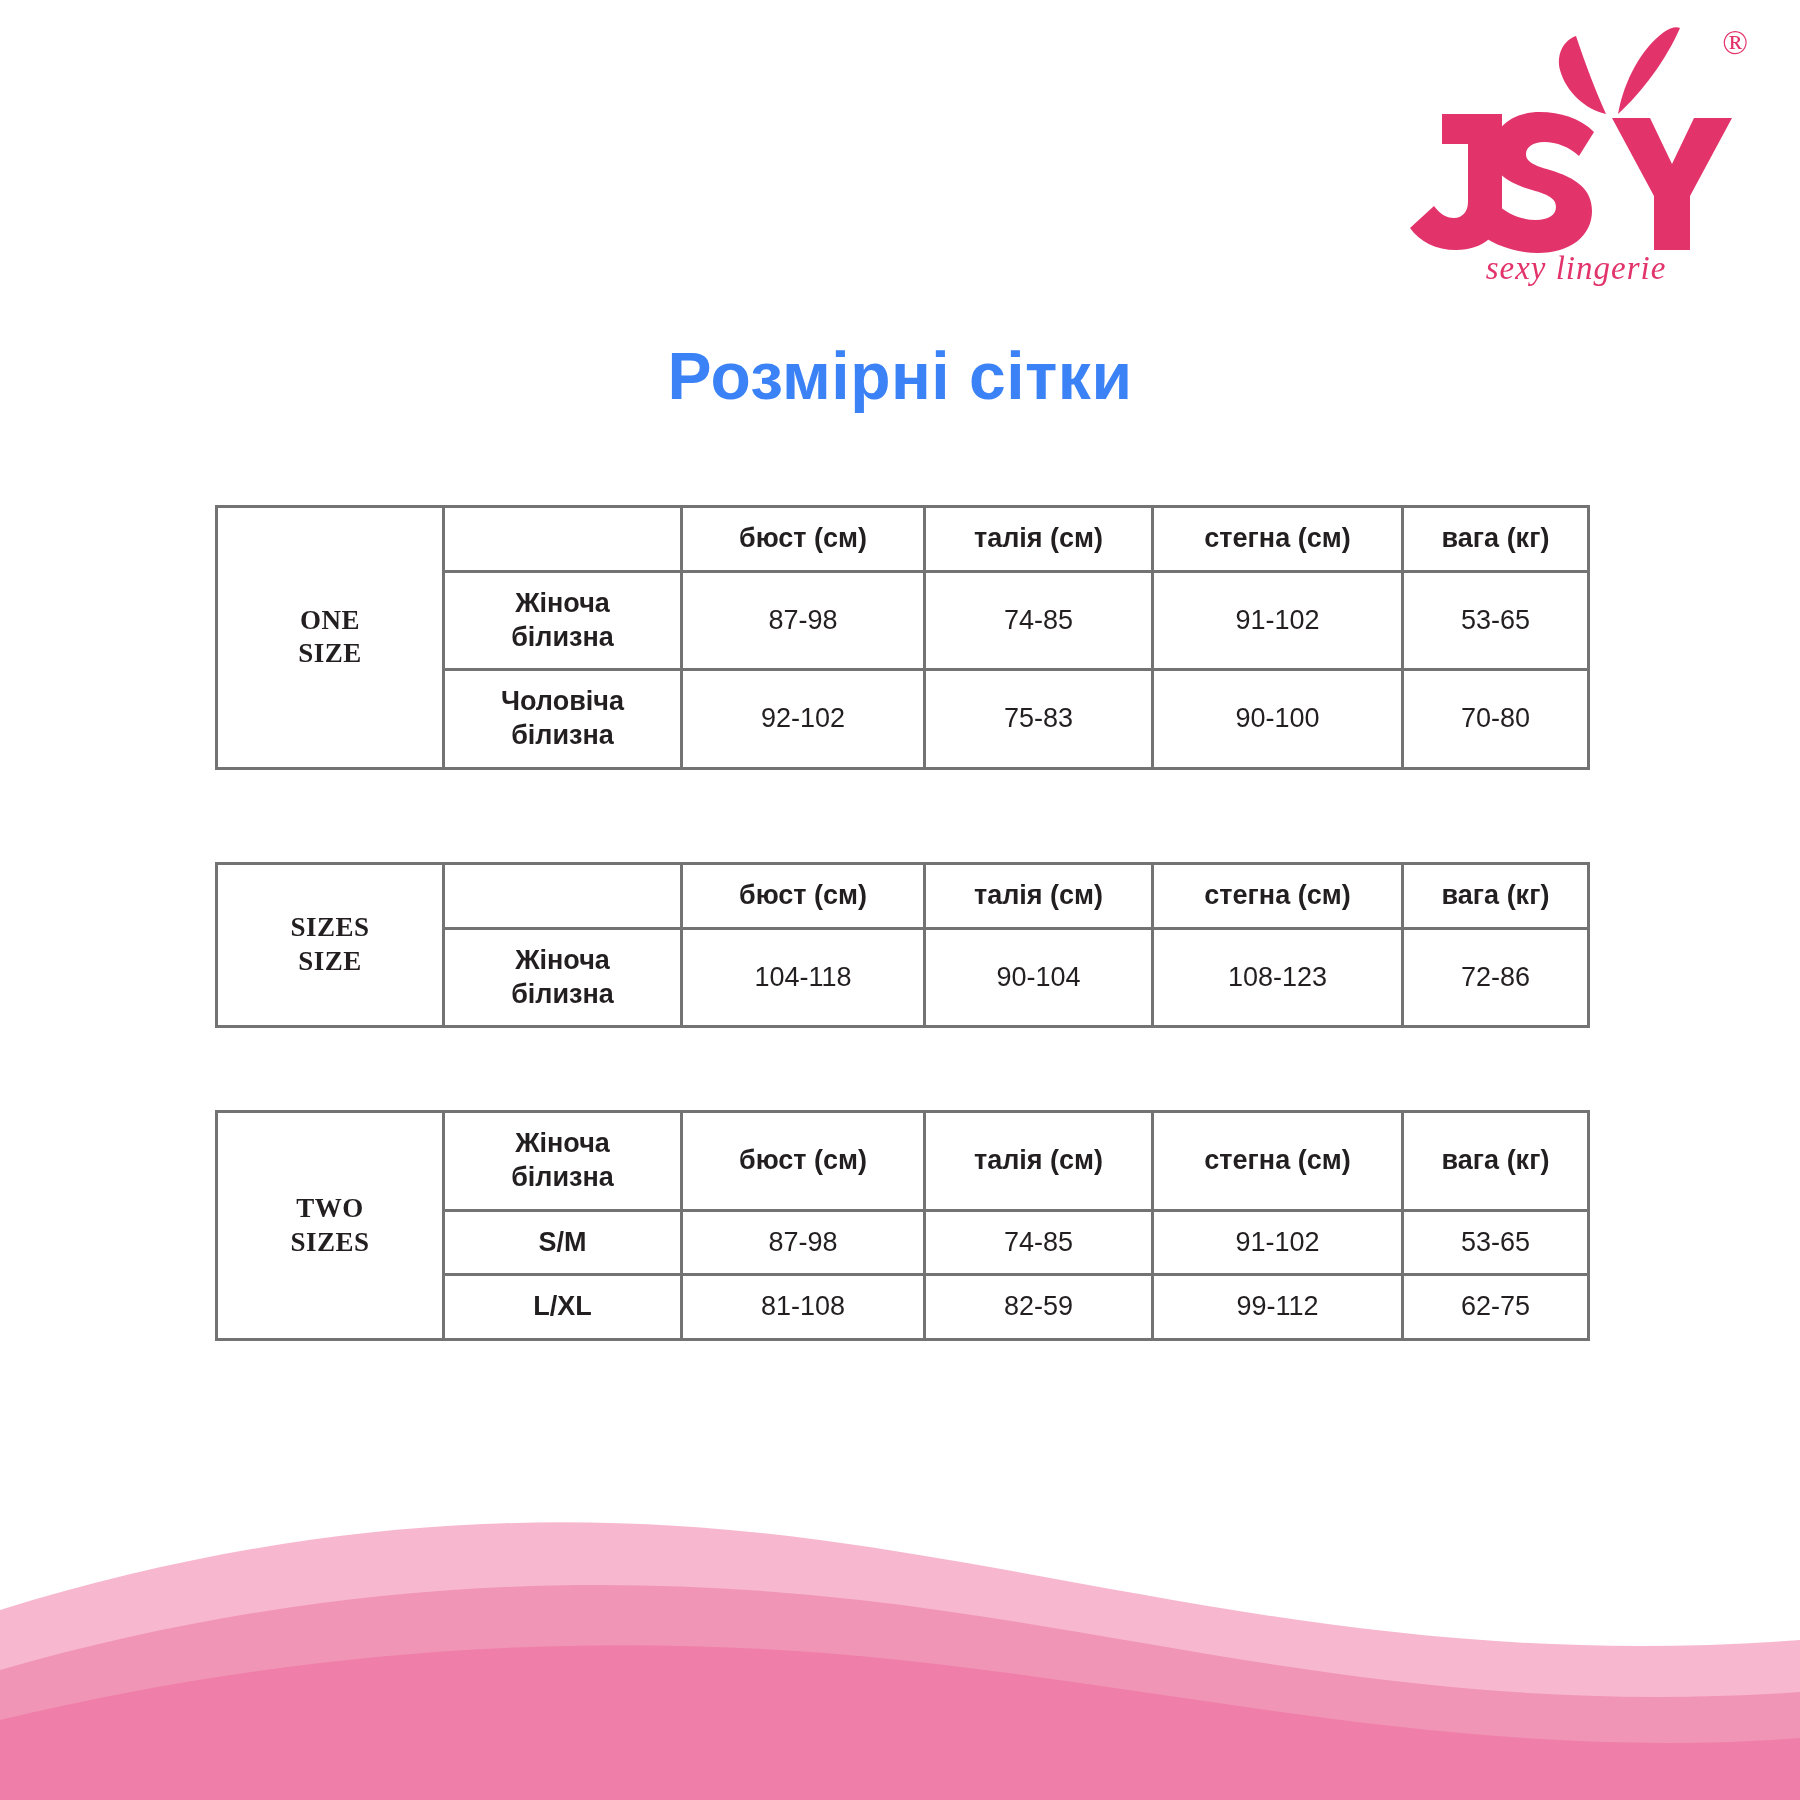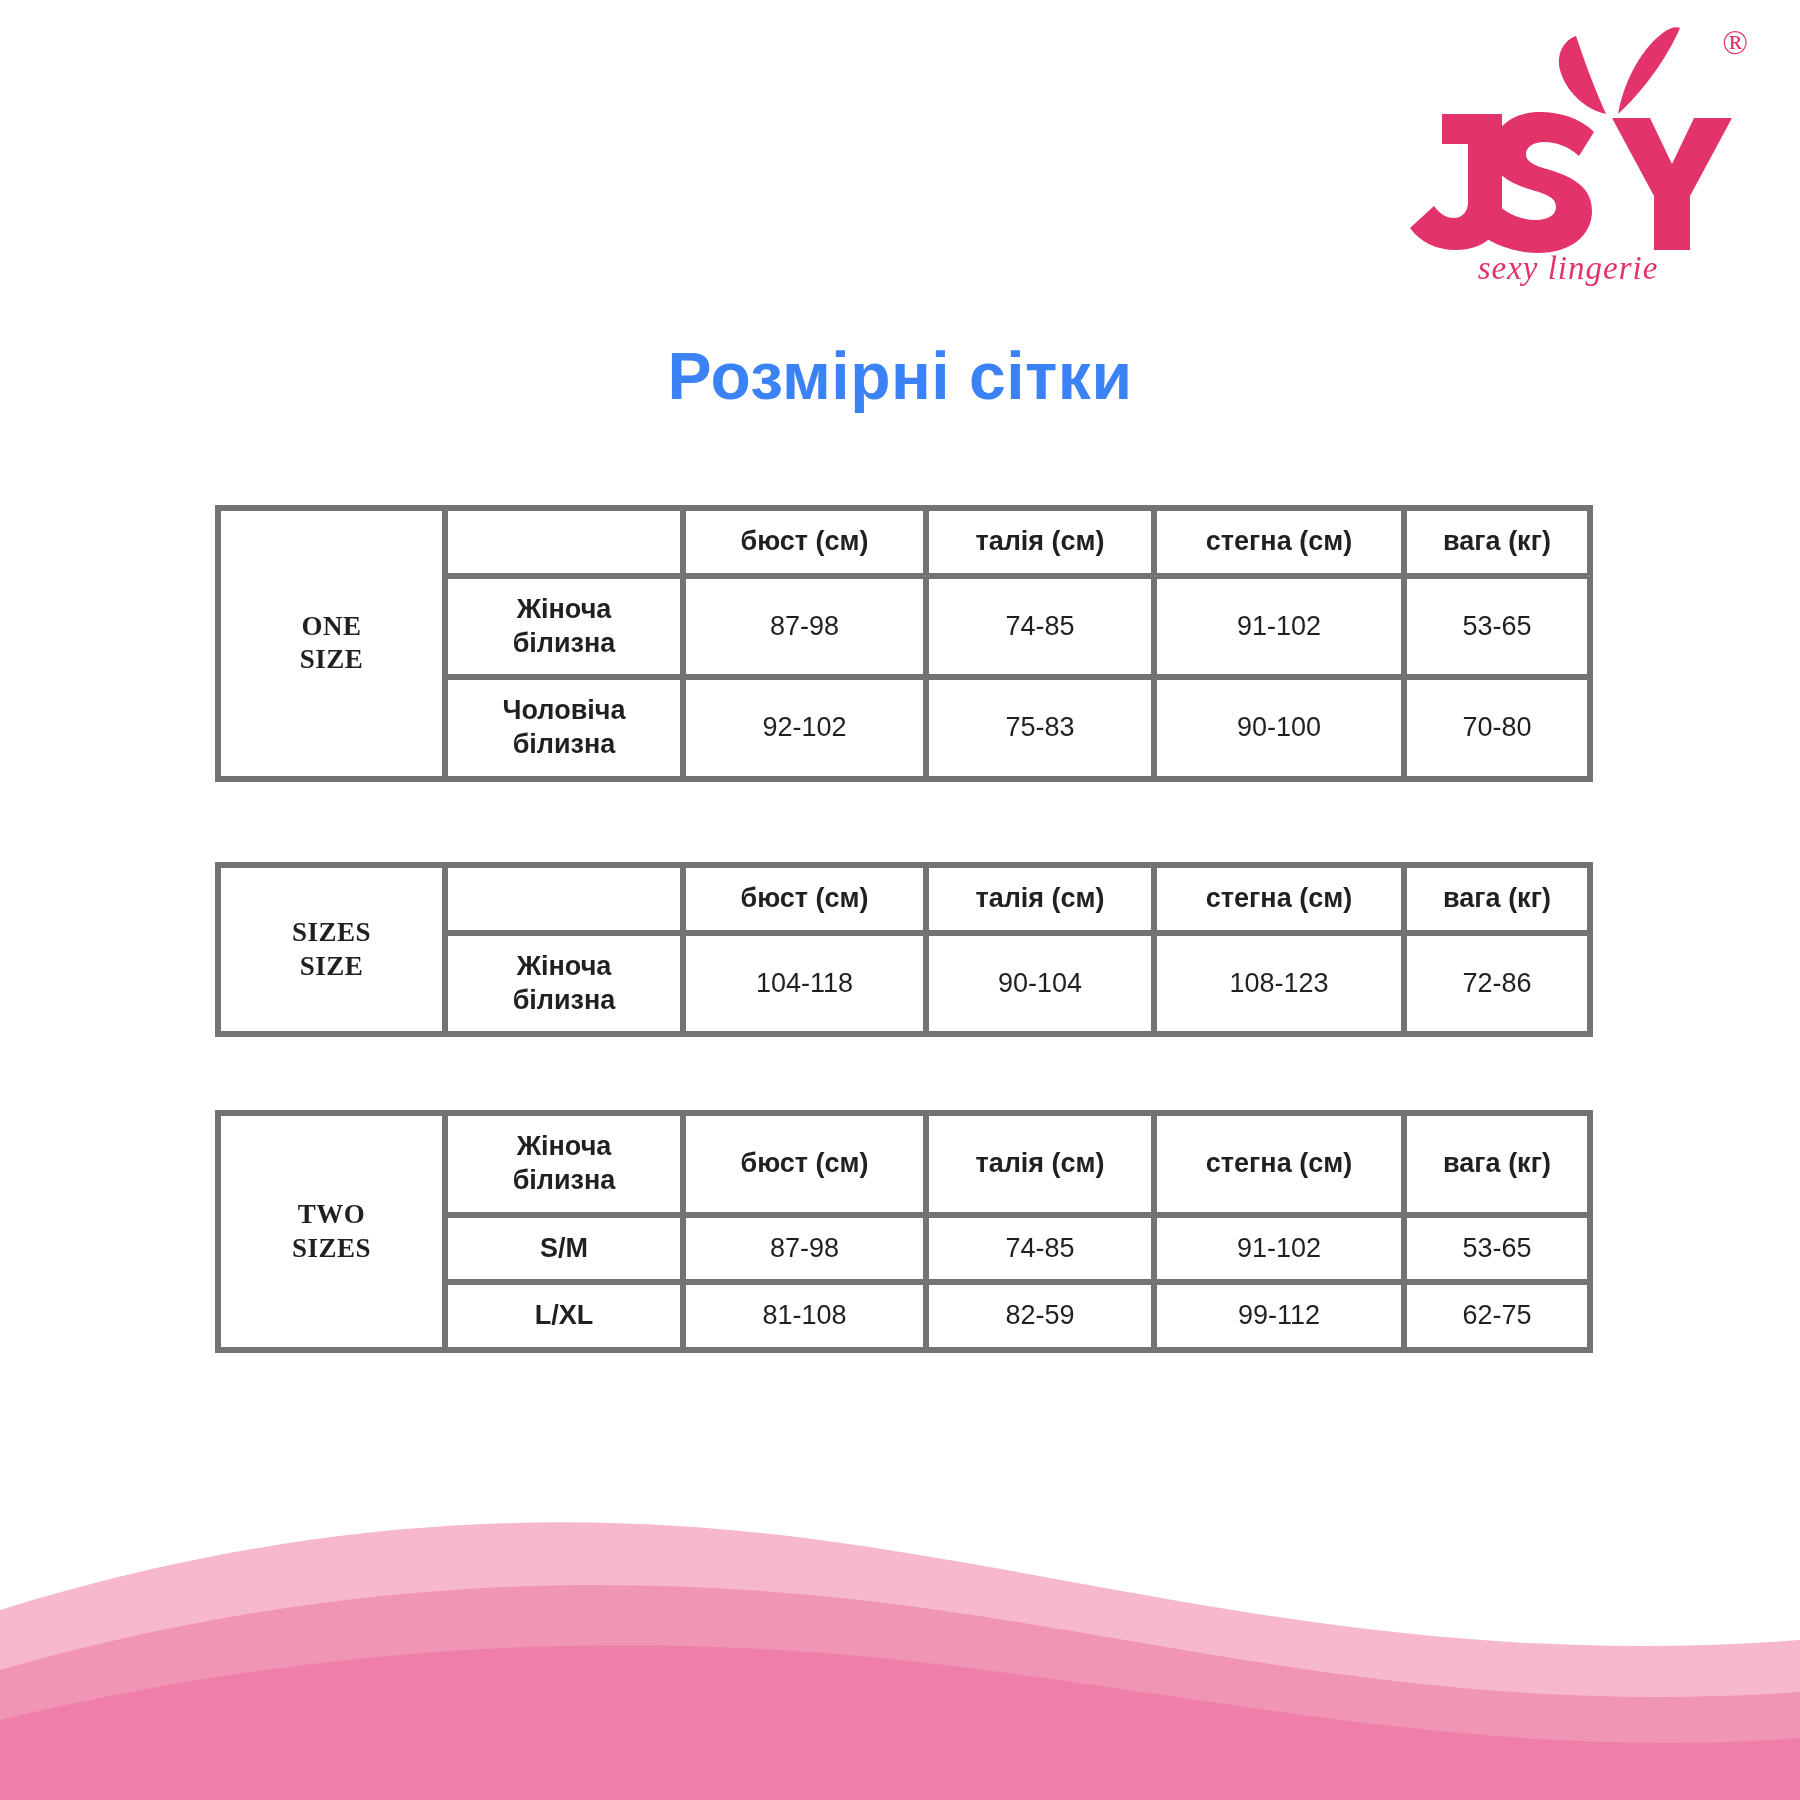--- a/index.html
+++ b/index.html
@@ -52,21 +52,21 @@
     left: 215px;
     width: 1372px;
   }
   table.size-table {
     width: 100%;
     border-collapse: collapse;
     table-layout: fixed;
     background: #fff;
   }
   table.size-table td {
-    border: 6px solid #737373;
+    border: 3px solid #737373;
     text-align: center;
     vertical-align: middle;
     font-size: 27px;
     color: #231f20;
     padding: 14px 4px;
     line-height: 1.25;
   }
   td.group-cell {
     color: #e2336b;
     font-weight: bold;
@@ -118,21 +118,21 @@
     <path d="M196 18 C206 48 216 74 226 96 C206 92 186 74 180 52 C176 36 184 22 196 18 Z" fill="#e2336b"></path>
     <path d="M300 10 C286 42 262 74 238 96 C244 62 262 30 284 14 C290 10 296 8 300 10 Z" fill="#e2336b"></path>
 
     <path d="M62 96 L122 96 L122 190 C122 216 104 232 76 232 C56 232 40 224 30 210 L54 188 C60 196 66 200 74 200 C82 200 88 194 88 184 L88 126 L62 126 Z" fill="#e2336b"></path>
 
     <path d="M214 114 C200 100 180 94 160 94 C132 94 112 110 112 134 C112 155 128 165 152 172 C170 177 176 181 176 189 C176 197 168 202 156 202 C140 202 126 195 114 184 L94 211 C110 226 134 235 158 235 C190 235 212 218 212 193 C212 171 196 160 170 152 C152 147 146 143 146 136 C146 129 153 124 164 124 C177 124 189 129 199 138 Z" fill="#e2336b"></path>
 
     <path d="M232 100 L270 100 L292 146 L314 100 L352 100 L310 178 L310 232 L274 232 L274 178 Z" fill="#e2336b"></path>
   </svg>
   <div class="logo-reg">®</div>
-  <div style="position:absolute; top:232px; left:8px; width:360px; text-align:center; color:#e2336b; font-family:'Liberation Serif',serif; font-style:italic; font-size:33px; letter-spacing:1px;">sexy lingerie</div>
+  <div style="position:absolute; top:232px; left:16px; width:360px; text-align:center; color:#e2336b; font-family:'Liberation Serif',serif; font-style:italic; font-size:33px; letter-spacing:1px;">sexy lingerie</div>
 </div>
 
 <div class="page-title">Розмірні сітки</div>
 
 <div class="table-wrap" id="table-one">
   <table class="size-table">
     <colgroup>
       <col class="c-group">
         <col class="c-label">
         <col class="c-bust">

